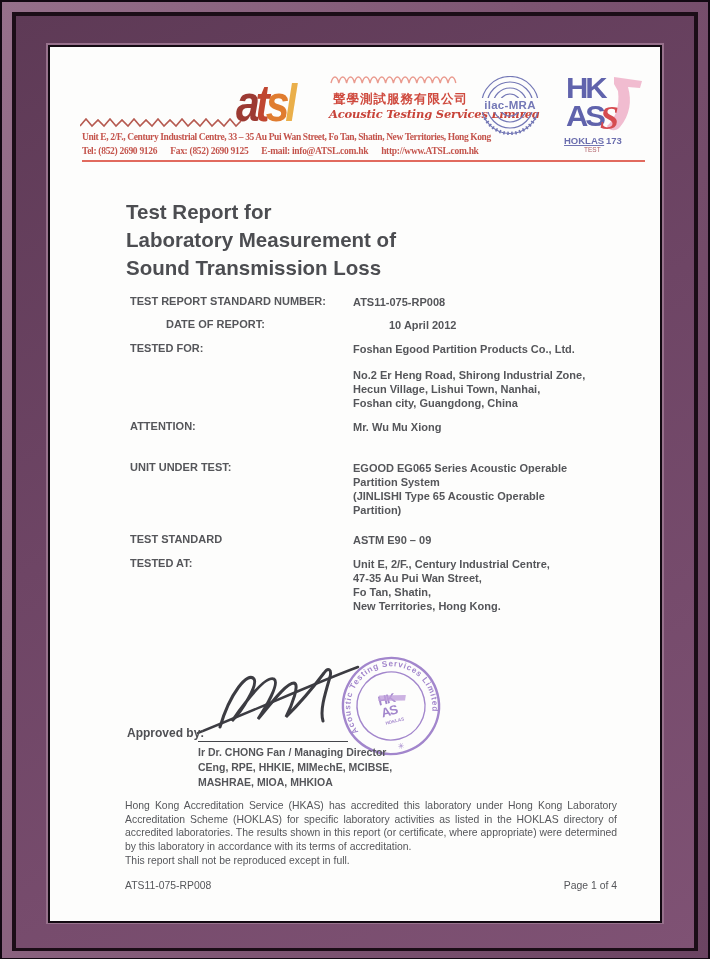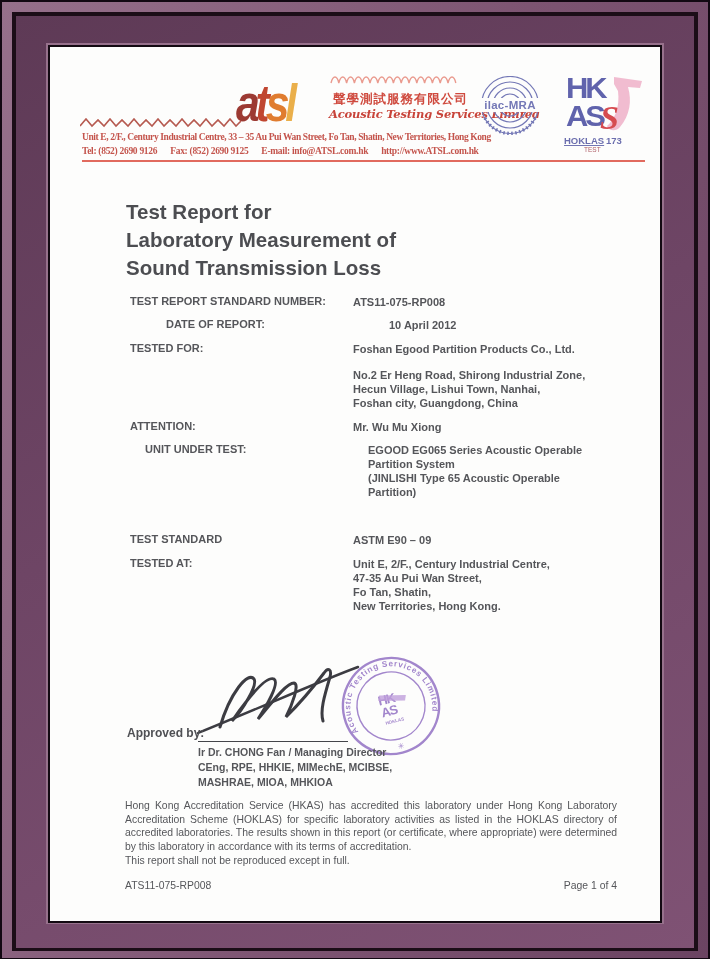--- a/index.html
+++ b/index.html
@@ -127,21 +127,21 @@
         <div class="frow" style="top: 321px;">
           <div class="flabel"></div>
           <div class="fvalue">No.2 Er Heng Road, Shirong Industrial Zone,
 Hecun Village, Lishui Town, Nanhai,
 Foshan city, Guangdong, China</div>
         </div>
         <div class="frow" style="top: 373px;">
           <div class="flabel">ATTENTION:</div>
           <div class="fvalue">Mr. Wu Mu Xiong</div>
         </div>
-        <div class="frow" style="top: 396px; margin-left: 15px;">
+        <div class="frow" style="top: 414px;">
           <div class="flabel">UNIT UNDER TEST:</div>
           <div class="fvalue">EGOOD EG065 Series Acoustic Operable
 Partition System
 (JINLISHI Type 65 Acoustic Operable
 Partition)</div>
         </div>
         <div class="frow" style="top: 486px;">
           <div class="flabel">TEST STANDARD</div>
           <div class="fvalue">ASTM E90 – 09</div>
         </div>

